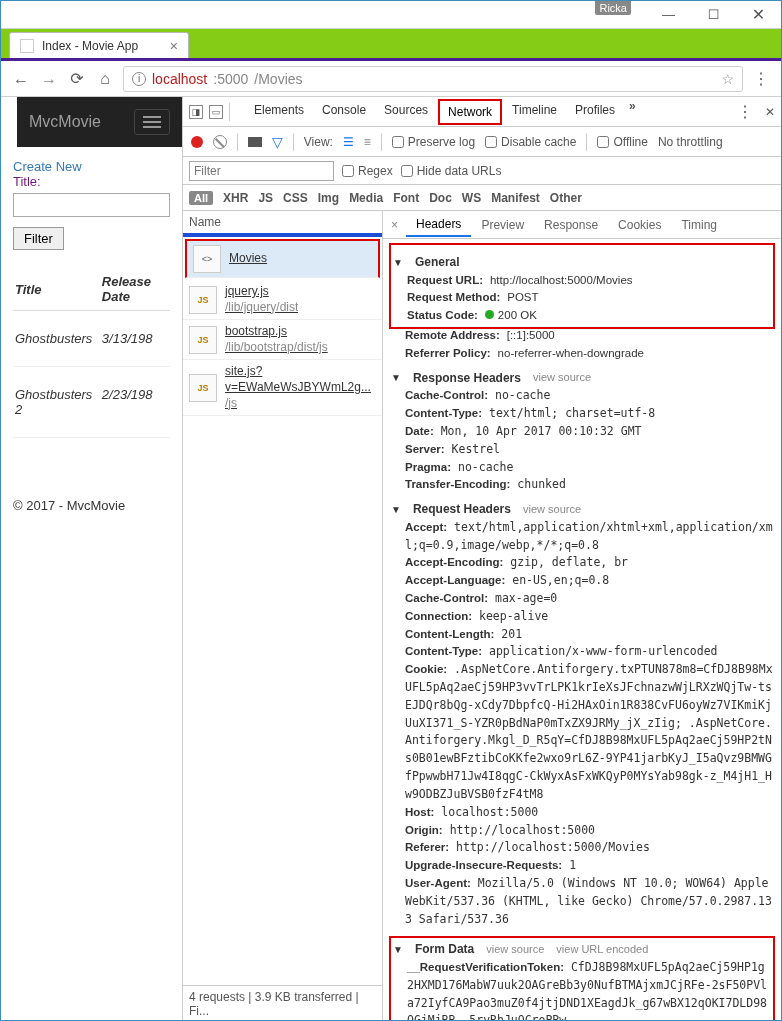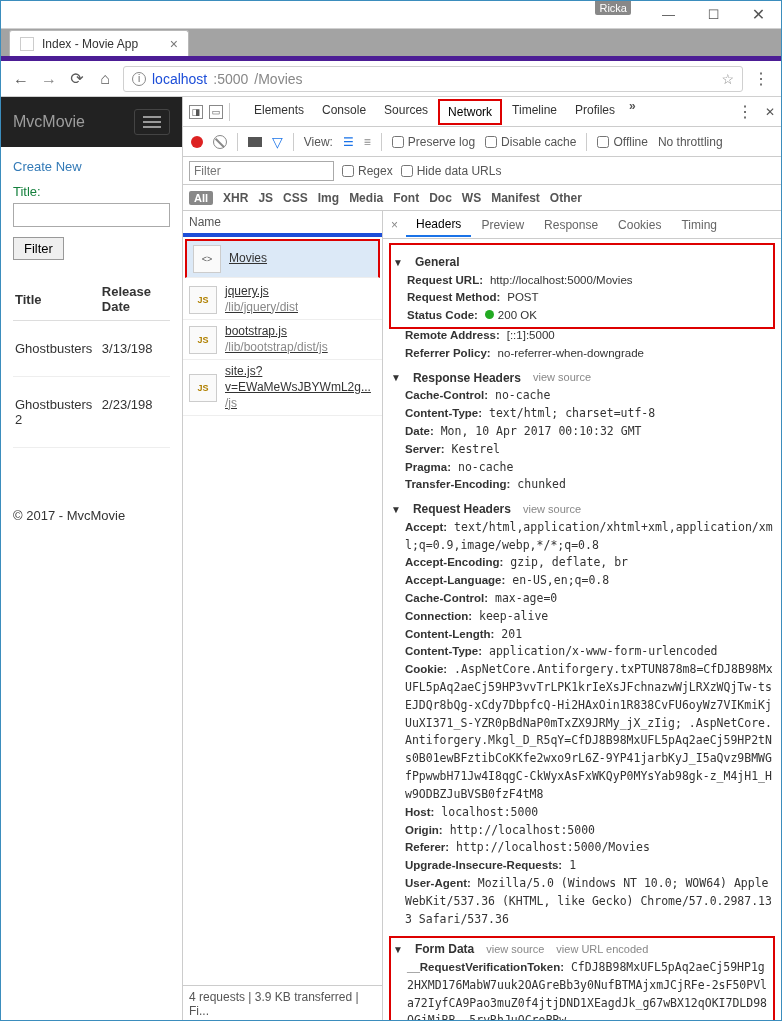--- a/index.html
+++ b/index.html
@@ -6,50 +6,50 @@
 body { width: 782px; height: 1021px; background: #fff; overflow: hidden; border: 1px solid #3b8dbd; position: relative; }
 
 
 .titlebar { height: 28px; background: #fff; display: flex; align-items: center; justify-content: flex-end; border-bottom: 1px solid #d0d0d0; }
 .user-badge { position: absolute; top: 0; right: 150px; background: #888; color: #fff; font-size: 11px; padding: 1px 4px; border-radius: 0 0 2px 2px; }
 .win-btns { display: flex; height: 100%; }
 .win-btn { width: 45px; display: flex; align-items: center; justify-content: center; color: #555; font-size: 13px; }
 .win-btn.close { font-size: 16px; }
 
 
-.tabstrip { height: 32px; background: #a3a3a3; display: flex; align-items: flex-end; padding-left: 8px; border-bottom: 5px solid #4c1d95; }
+.tabstrip { height: 32px; background: #84cc16; display: flex; align-items: flex-end; padding-left: 8px; border-bottom: 3px solid #4c1d95; }
 .tab { background: #fff; height: 26px; display: flex; align-items: center; padding: 0 10px; font-size: 12px; color: #333; border: 1px solid #b8b8b8; border-bottom: none; border-radius: 3px 3px 0 0; gap: 8px; min-width: 180px; }
 .tab .favicon { width: 14px; height: 14px; background: #fff; border: 1px solid #ccc; }
 .tab .close { margin-left: auto; color: #777; font-size: 14px; }
 
 
 .addrbar { height: 36px; display: flex; align-items: center; padding: 0 10px; gap: 8px; border-bottom: 1px solid #d0d0d0; }
 .nav-btn { color: #888; font-size: 16px; width: 20px; text-align: center; }
 .nav-btn.active { color: #5a5a5a; }
 .addr-field { flex: 1; display: flex; align-items: center; border: 1px solid #d0d0d0; border-radius: 3px; height: 26px; padding: 0 8px; font-size: 14px; gap: 6px; }
 .addr-field .info-icon { font-size: 13px; color: #666; border: 1px solid #888; border-radius: 50%; width: 14px; height: 14px; line-height: 12px; text-align: center; font-size: 10px; }
-.addr-field .host { color: #1d4ed8; }
+.addr-field .host { color: #b91c1c; }
 .addr-field .path { color: #888; }
 .addr-field .star { margin-left: auto; color: #888; }
 
 
 .main { display: flex; height: calc(1021px - 28px - 32px - 36px); }
 
 
 .app-pane { width: 182px; background: #fff; border-right: 1px solid #ccc; overflow: hidden; }
-.app-nav { background: #222; color: #ccc; height: 50px; display: flex; align-items: center; padding: 0 12px; justify-content: space-between; }
+.app-nav { background: #222; color: #ccc; height: 50px; display: flex; align-items: center; padding: 0 12px; justify-content: space-between; margin-left: 16px; }
 .app-brand { color: #9d9d9d; font-size: 16px; }
 .burger { display:flex; flex-direction:column; gap:3px; border:1px solid #444; padding:6px 8px; border-radius:3px; }
 .burger span { width: 18px; height: 2px; background: #999; display:block; }
 .app-body { padding: 12px; font-size: 13px; color: #333; }
 .app-body a.create { color: #337ab7; }
-.app-body .lbl { margin-top: 10px; color: #15803d; }
+.app-body .lbl { color: #701a75; }
 .app-body input.search { width: 100%; height: 24px; border: 1px solid #aaa; margin-top: 4px; }
 .app-body button.filter { margin-top: 10px; padding: 3px 10px; background: #efefef; border: 1px solid #999; font-size: 13px; }
-.tbl { width: 100%; margin-top: 18px; border-collapse: collapse; font-size: 13px; }
+.tbl { width: 100%; margin-top: 18px; border-collapse: collapse; font-size: 13px; font-style: italic; }
 .tbl th { text-align: left; border-bottom: 1px solid #ddd; padding: 6px 2px; font-weight: bold; }
 .tbl td { padding: 20px 2px; border-bottom: 1px solid #eee; vertical-align: top; }
 .copyright { margin-top: 60px; font-size: 13px; color: #333; }
 
 
 .devtools { flex: 1; display: flex; flex-direction: column; min-width: 0; }
 .dt-top { display: flex; align-items: center; height: 30px; border-bottom: 1px solid #ccc; padding: 0 6px; gap: 6px; font-size: 12px; color: #555; }
 .dt-top .tabs { display:flex; gap:2px; margin-left:10px; }
 .dt-top .tabs .t { padding: 4px 8px; color: #333; }
 .dt-top .tabs .t.on { color: #000; }

